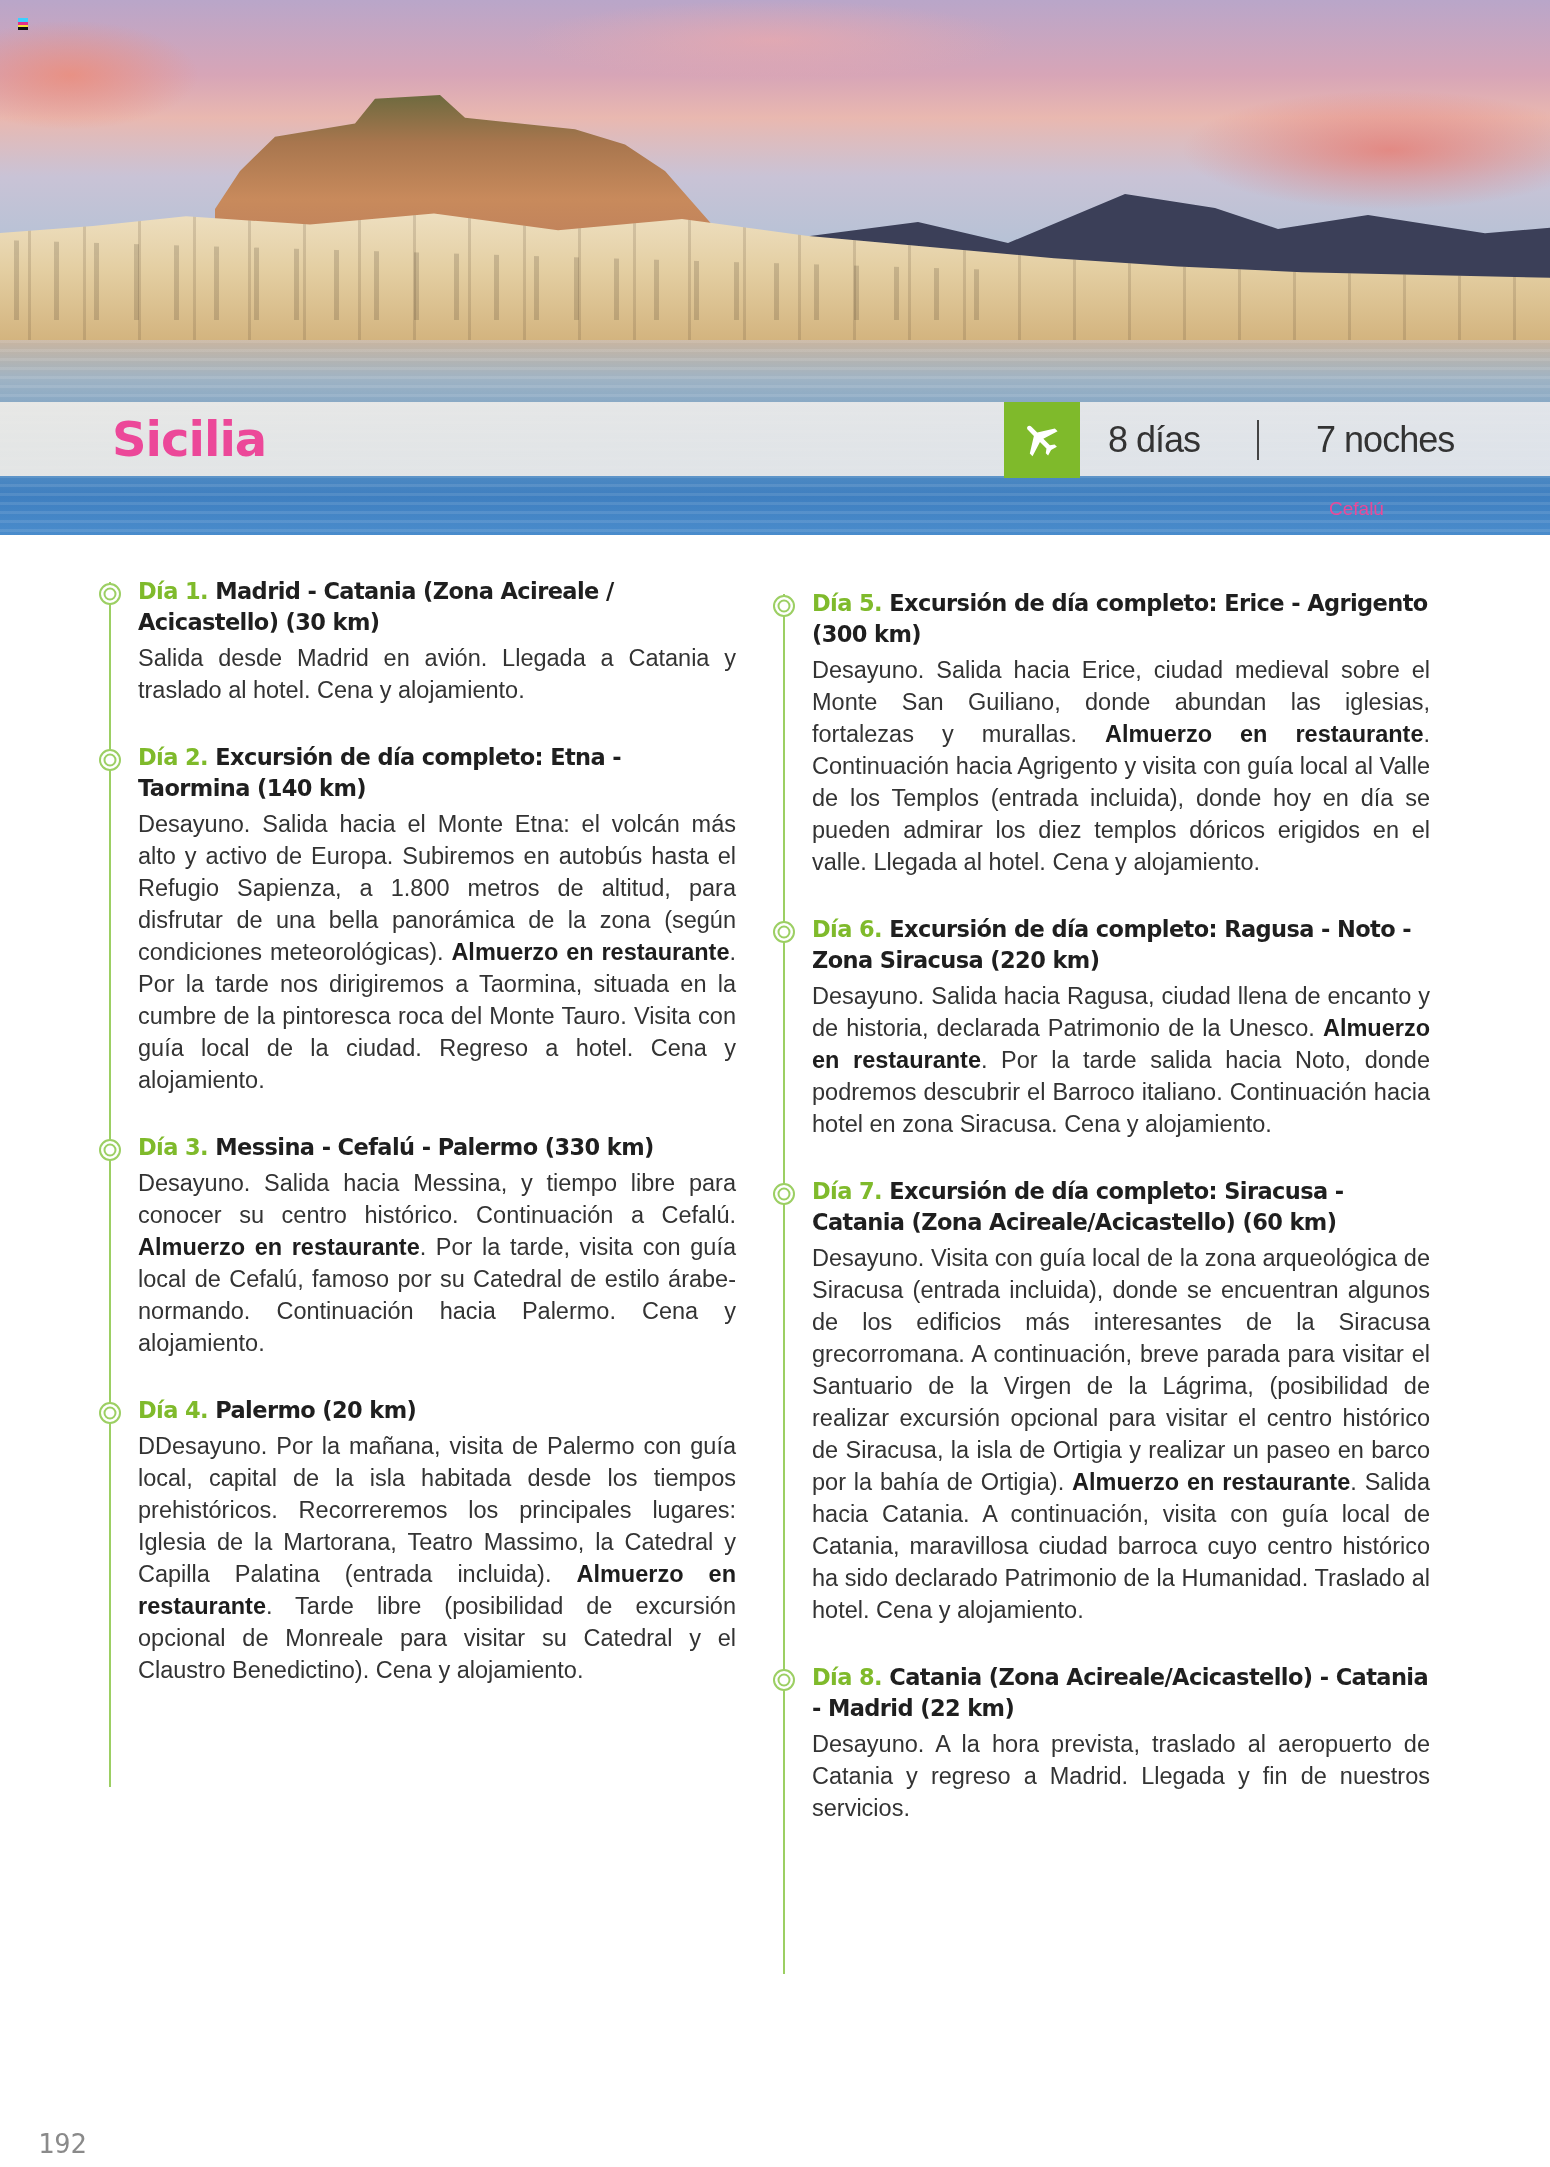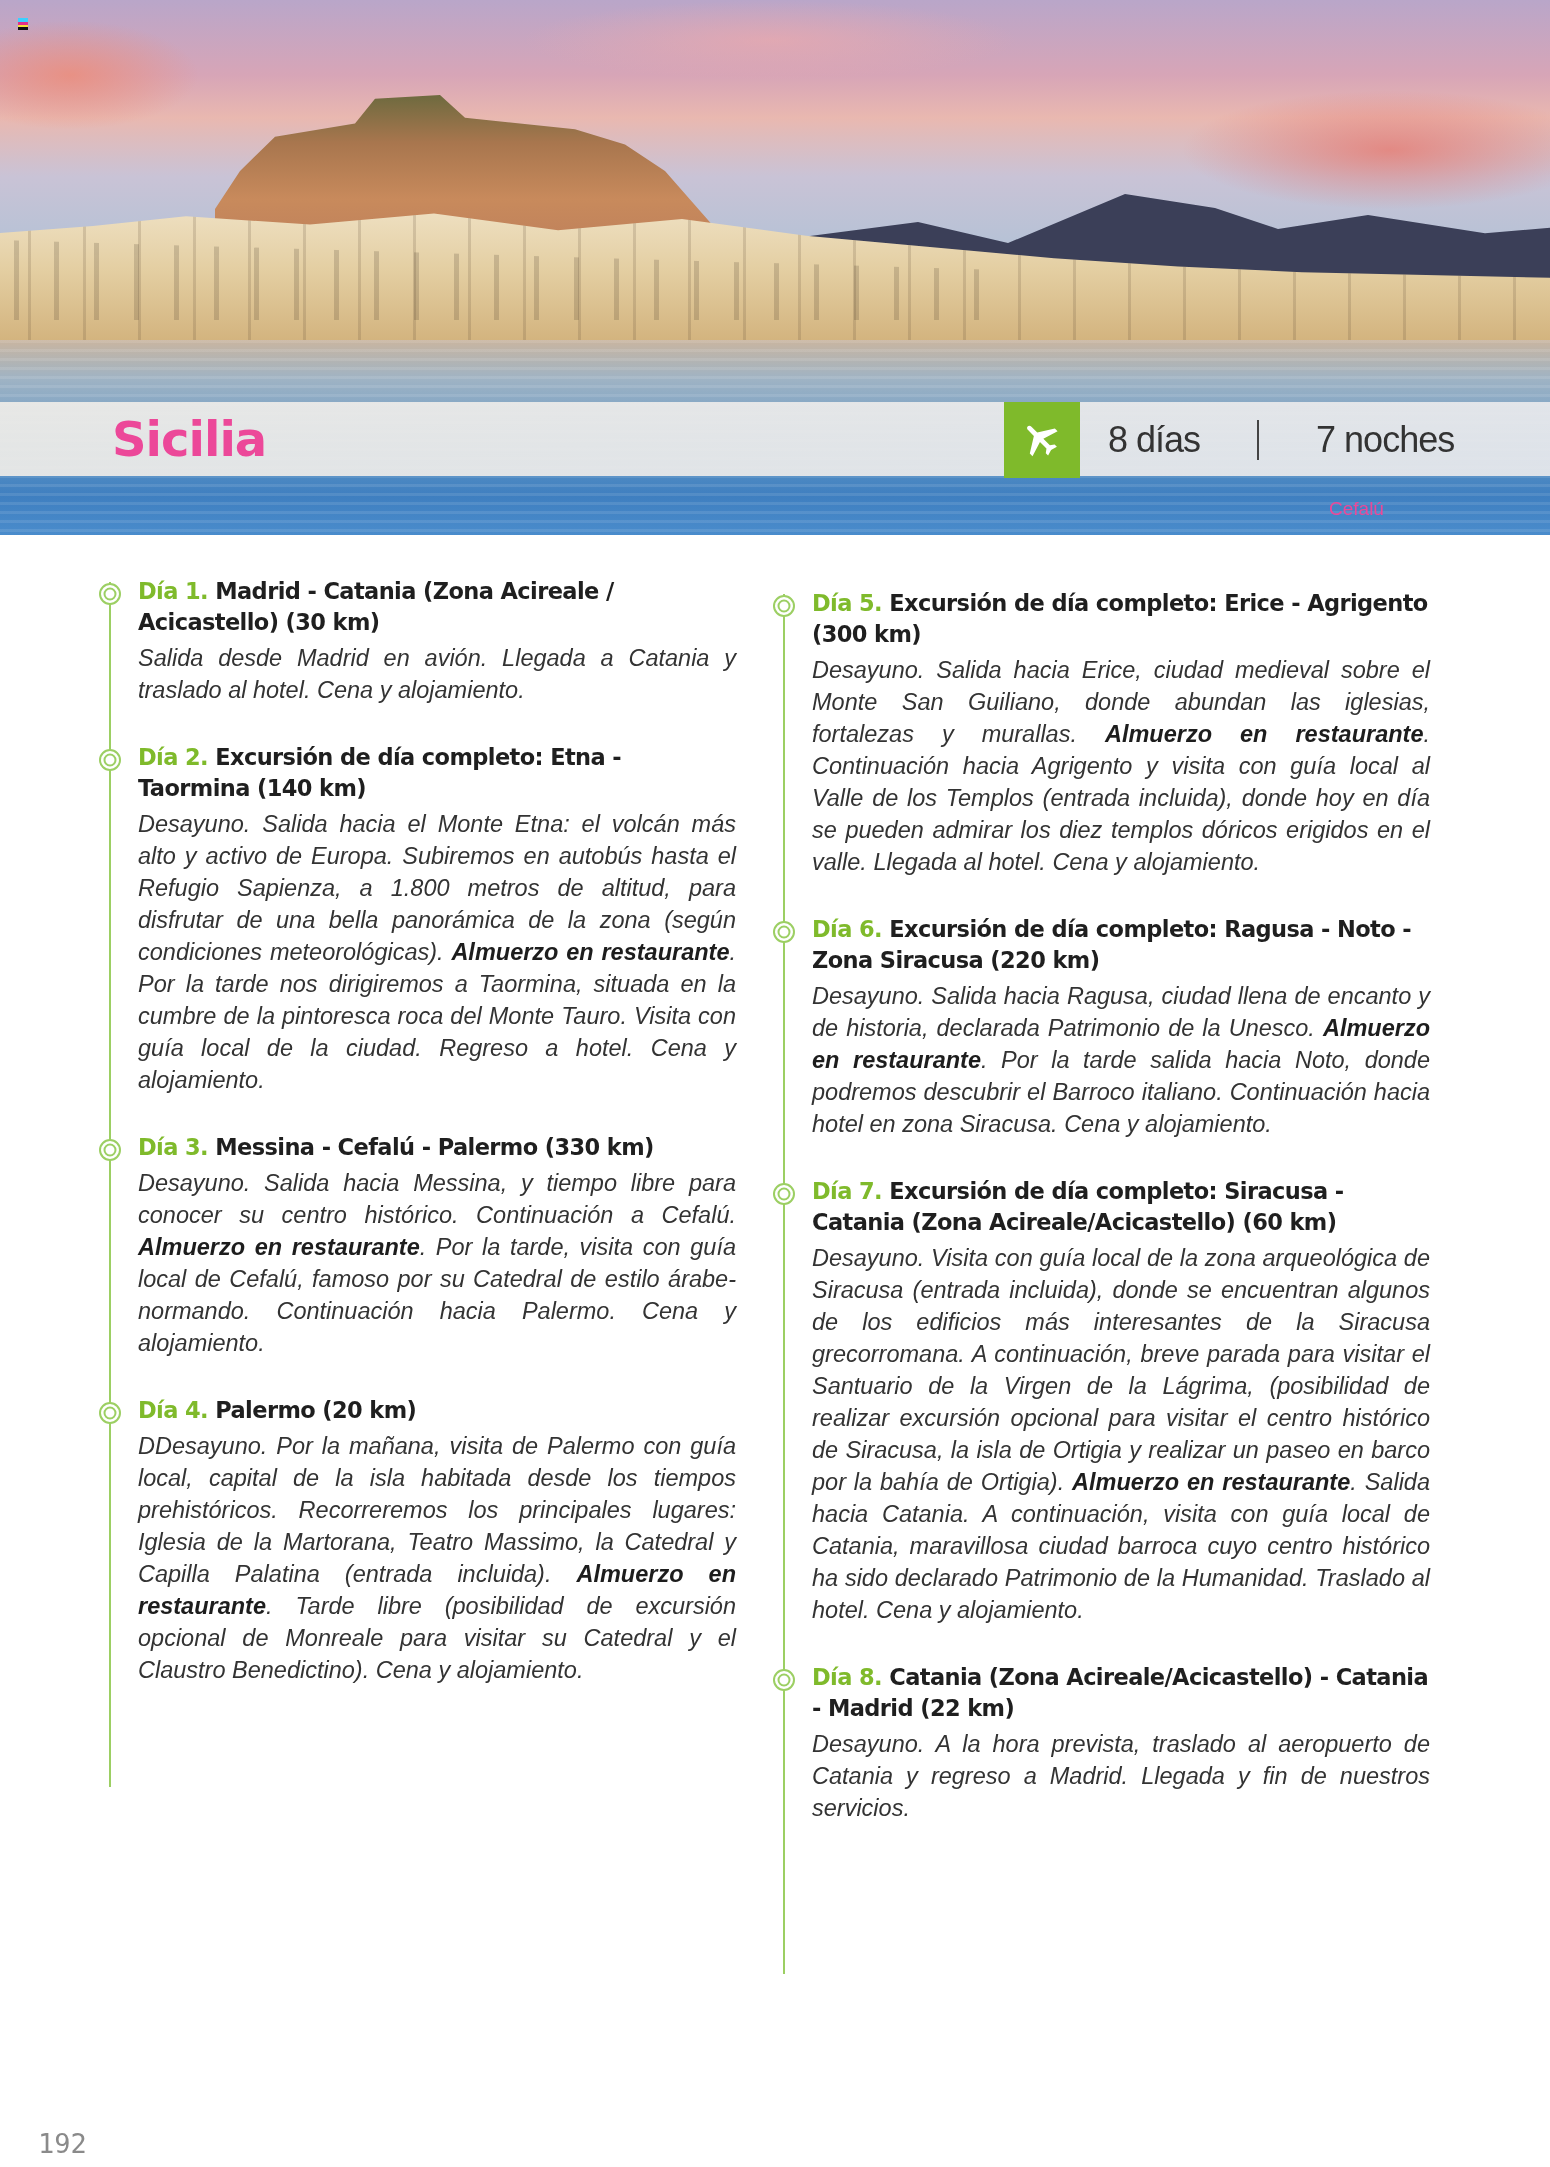--- a/index.html
+++ b/index.html
@@ -56,21 +56,21 @@
   .timeline { position:absolute; top:18px; width:2px; background:#9ccf63; }
   .col-left .timeline { left:13px; height:1193px; }
   .col-right .timeline { left:13px; height:1368px; }
 
   .day { position:relative; padding-left:42px; }
   .marker { position:absolute; left:2px; top:6px; width:24px; height:24px; }
   .day-head { font-family:"DejaVu Sans", sans-serif; font-weight:700; font-size:22.5px; line-height:31px;
     color:#1f1f1f; letter-spacing:-0.6px; }
   .day-head .day-num { color:#7fba2b; font-weight:700; }
   .day-body { font-family:"Liberation Sans", sans-serif; font-size:23.5px; line-height:32px; color:#333;
-    text-align: justify; margin-top:4px;font-style:italic; }
+    text-align: justify; margin-top:4px; }
   .day-body b { color:#1d1d1d; font-weight:700; }
 
   .page-number { position:absolute; left:38px; top:2128px; font-family:"DejaVu Sans Mono", monospace;
     font-size:27px; color:#8a8a8a; }
 </style>
 </head>
 <body>
 
 <div class="hero">
   <div class="cloud1"></div>

